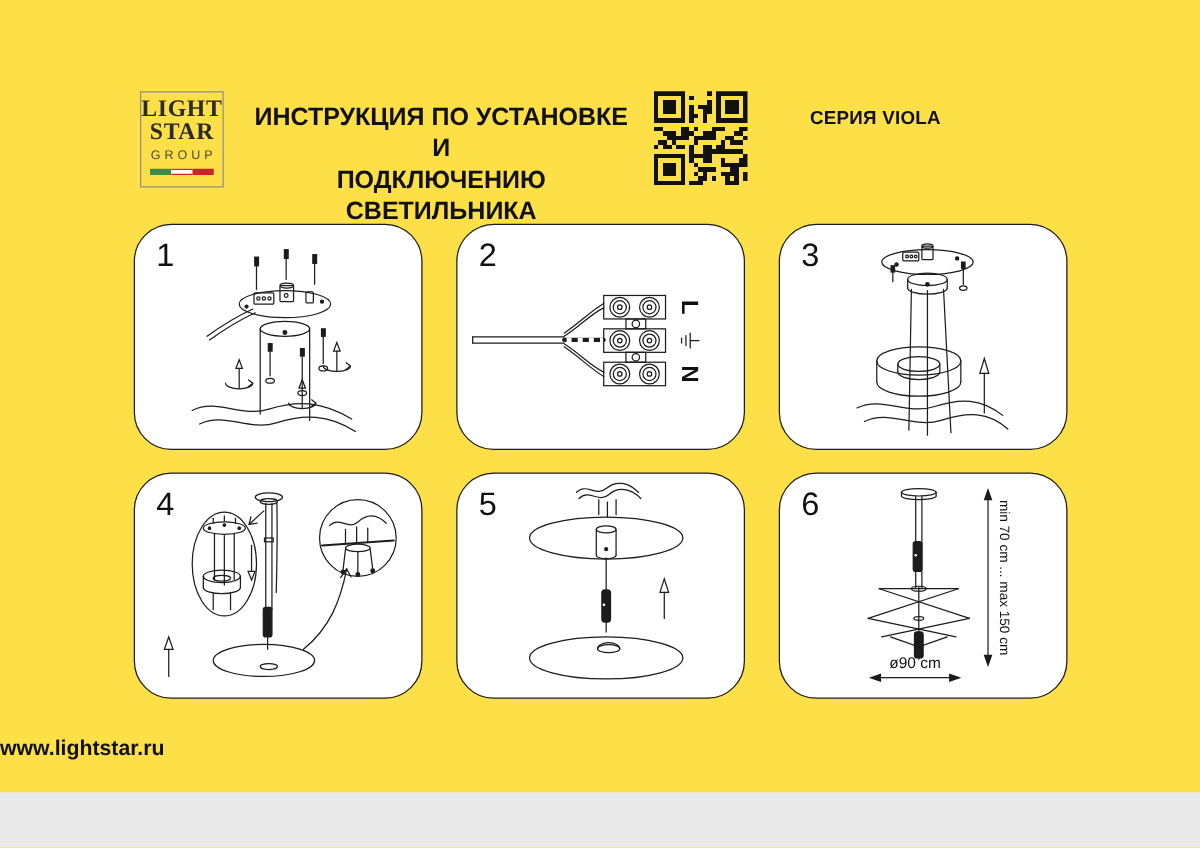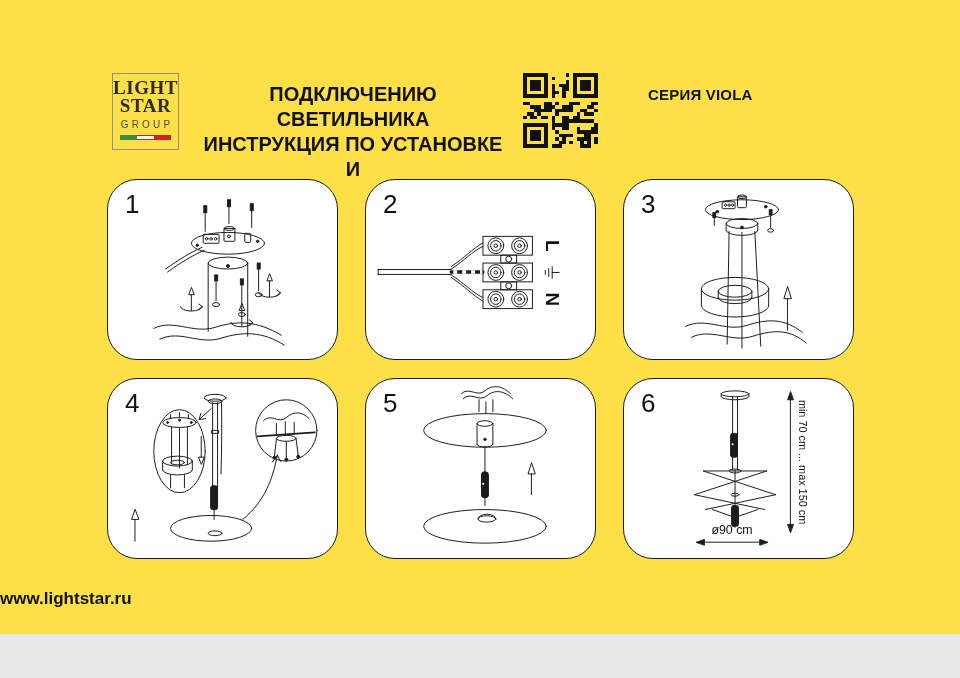--- a/index.html
+++ b/index.html
@@ -68,22 +68,22 @@
     <div class="logo-word">STAR</div>
     <div class="logo-group">GROUP</div>
     <div class="logo-flag">
       <div class="f-green"></div>
       <div class="f-white"></div>
       <div class="f-red"></div>
     </div>
   </div>
 
   <div class="doc-title">
+    <div>ИНСТРУКЦИЯ ПО УСТАНОВКЕ И</div>
     <div>ПОДКЛЮЧЕНИЮ СВЕТИЛЬНИКА</div>
-    <div>ИНСТРУКЦИЯ ПО УСТАНОВКЕ И</div>
   </div>
 
   <svg class="qr" viewBox="0 0 21 21" shape-rendering="crispEdges" aria-hidden="true">
     <path class="qr-path" fill="currentColor" fill-rule="evenodd" d="M12,0h1v1h-1zM8,1h1v1h-1zM12,2h1v1h-1zM8,3h1v1h-1zM10,3h1v1h-1zM11,3h1v1h-1zM12,3h1v1h-1zM8,4h1v1h-1zM11,4h1v1h-1zM12,4h1v1h-1zM8,5h1v1h-1zM9,5h1v1h-1zM11,5h1v1h-1zM8,6h1v1h-1zM11,6h1v1h-1zM0,8h1v1h-1zM1,8h1v1h-1zM6,8h1v1h-1zM7,8h1v1h-1zM9,8h1v1h-1zM13,8h1v1h-1zM14,8h1v1h-1zM15,8h1v1h-1zM19,8h1v1h-1zM20,8h1v1h-1zM2,9h1v1h-1zM3,9h1v1h-1zM4,9h1v1h-1zM6,9h1v1h-1zM7,9h1v1h-1zM8,9h1v1h-1zM11,9h1v1h-1zM12,9h1v1h-1zM13,9h1v1h-1zM18,9h1v1h-1zM19,9h1v1h-1zM3,10h1v1h-1zM4,10h1v1h-1zM5,10h1v1h-1zM6,10h1v1h-1zM7,10h1v1h-1zM9,10h1v1h-1zM10,10h1v1h-1zM11,10h1v1h-1zM12,10h1v1h-1zM13,10h1v1h-1zM16,10h1v1h-1zM17,10h1v1h-1zM20,10h1v1h-1zM1,11h1v1h-1zM2,11h1v1h-1zM4,11h1v1h-1zM9,11h1v1h-1zM15,11h1v1h-1zM17,11h1v1h-1zM18,11h1v1h-1zM19,11h1v1h-1zM0,12h1v1h-1zM2,12h1v1h-1zM3,12h1v1h-1zM5,12h1v1h-1zM6,12h1v1h-1zM8,12h1v1h-1zM11,12h1v1h-1zM12,12h1v1h-1zM14,12h1v1h-1zM15,12h1v1h-1zM8,13h1v1h-1zM11,13h1v1h-1zM12,13h1v1h-1zM13,13h1v1h-1zM14,13h1v1h-1zM15,13h1v1h-1zM16,13h1v1h-1zM17,13h1v1h-1zM18,13h1v1h-1zM19,13h1v1h-1zM8,14h1v1h-1zM9,14h1v1h-1zM10,14h1v1h-1zM11,14h1v1h-1zM12,14h1v1h-1zM20,14h1v1h-1zM8,15h1v1h-1zM11,15h1v1h-1zM12,15h1v1h-1zM15,15h1v1h-1zM19,15h1v1h-1zM20,15h1v1h-1zM9,16h1v1h-1zM15,16h1v1h-1zM16,16h1v1h-1zM17,16h1v1h-1zM18,16h1v1h-1zM19,16h1v1h-1zM20,16h1v1h-1zM10,17h1v1h-1zM11,17h1v1h-1zM12,17h1v1h-1zM13,17h1v1h-1zM17,17h1v1h-1zM18,17h1v1h-1zM9,18h1v1h-1zM11,18h1v1h-1zM15,18h1v1h-1zM16,18h1v1h-1zM17,18h1v1h-1zM18,18h1v1h-1zM20,18h1v1h-1zM10,19h1v1h-1zM11,19h1v1h-1zM13,19h1v1h-1zM16,19h1v1h-1zM18,19h1v1h-1zM20,19h1v1h-1zM8,20h1v1h-1zM9,20h1v1h-1zM10,20h1v1h-1zM16,20h1v1h-1zM17,20h1v1h-1zM18,20h1v1h-1zM0,0h7v7h-7zM1,1h5v5h-5zM2,2h3v3h-3zM14,0h7v7h-7zM15,1h5v5h-5zM16,2h3v3h-3zM0,14h7v7h-7zM1,15h5v5h-5zM2,16h3v3h-3z"></path>
   </svg>
 
   <div class="series-block">
     <div class="series-line">СЕРИЯ VIOLA</div>
   </div>
 

